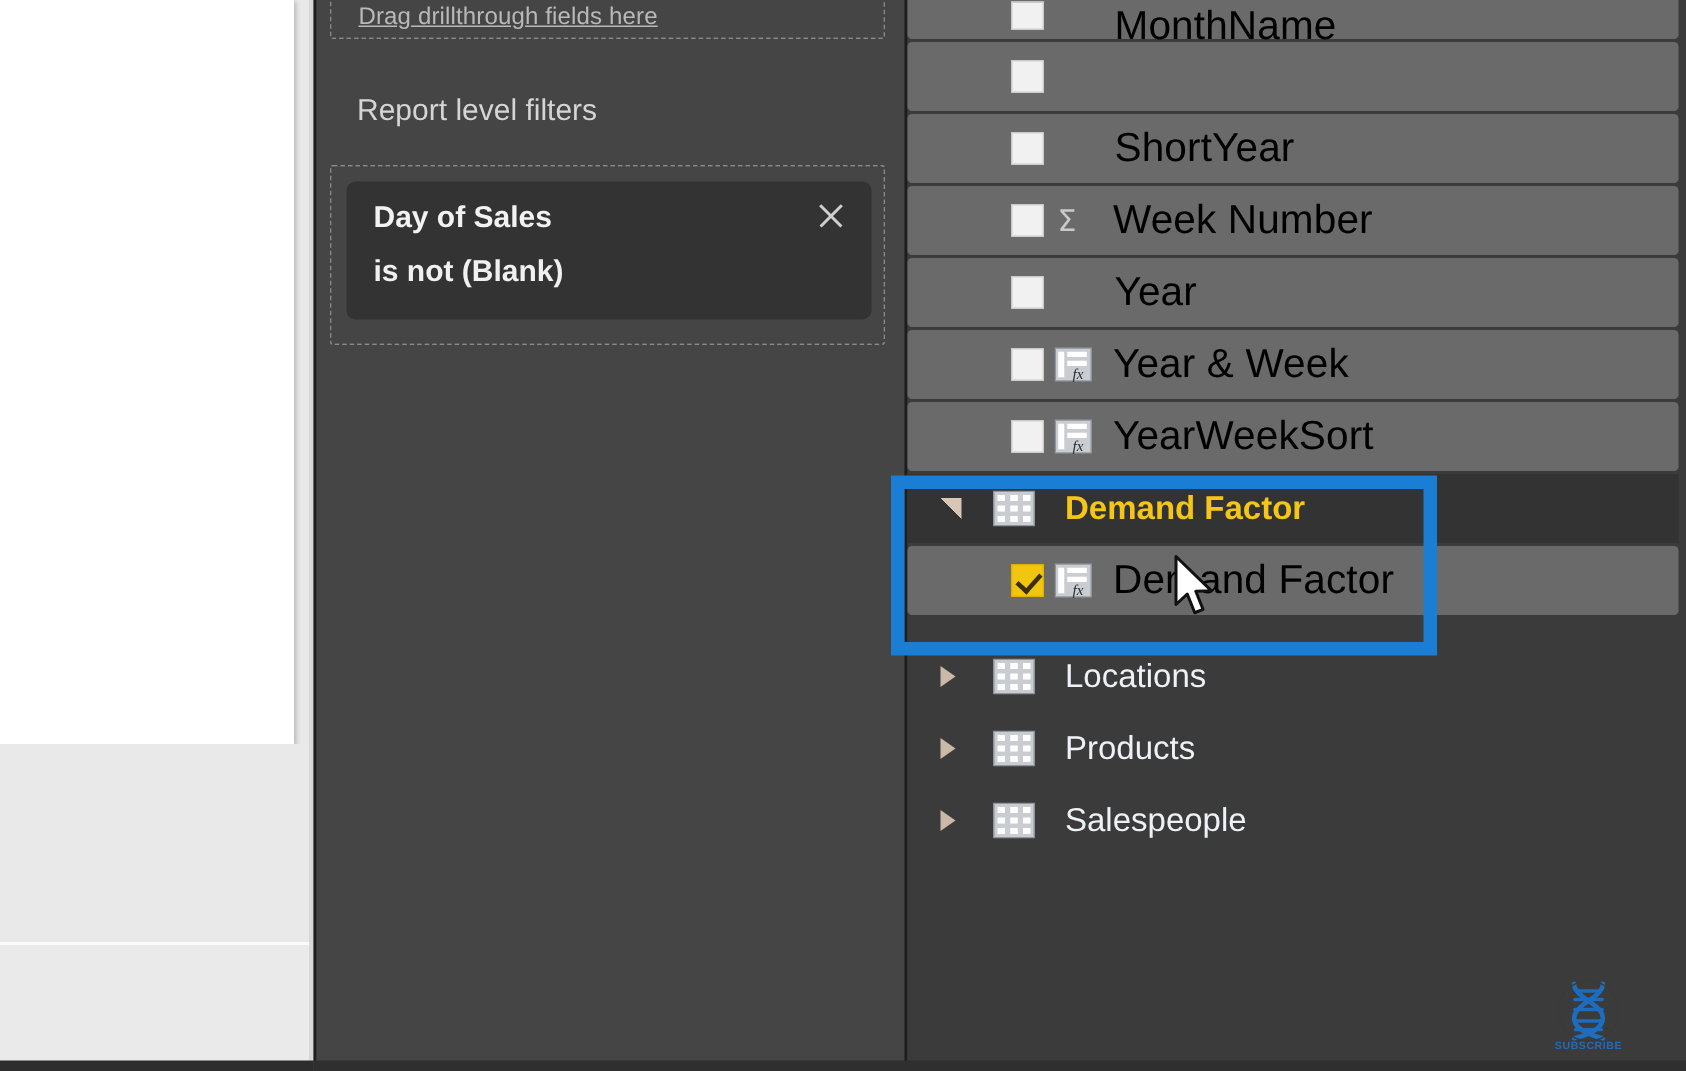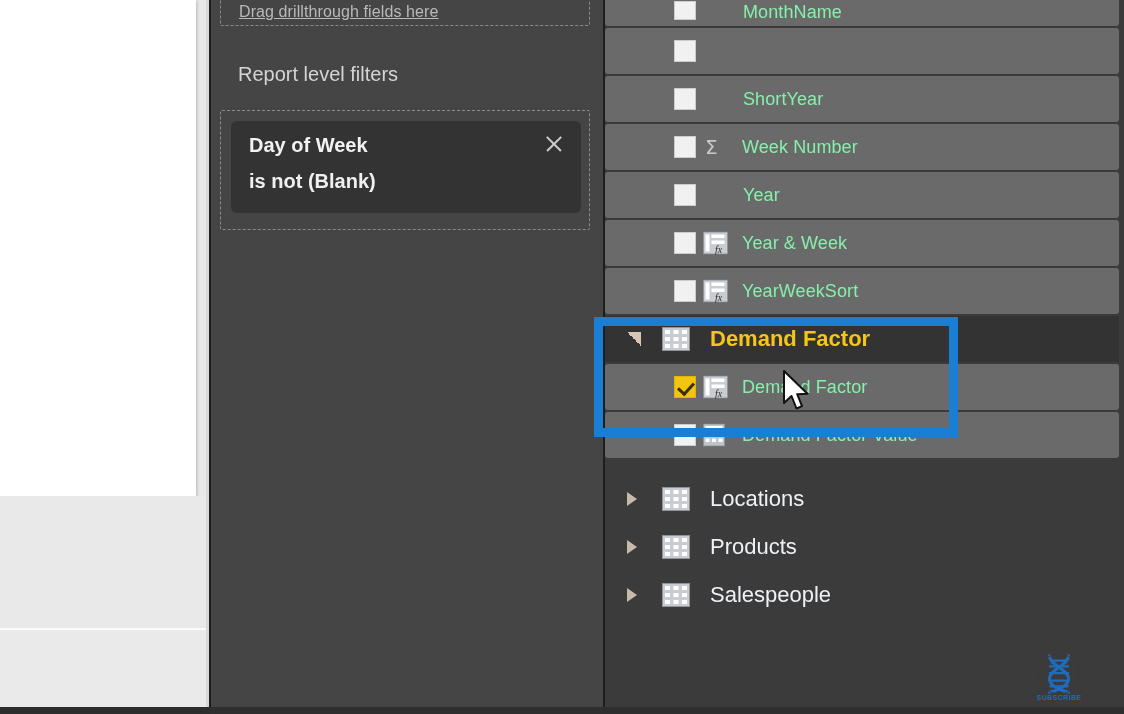--- a/index.html
+++ b/index.html
@@ -61,21 +61,21 @@
   .frow.cut .chk{top:1px;transform:none;height:19px;}
   .frow .chk.checked{background:#f2c510;border-color:#e0b400;}
   .frow .chk.checked::after{
       content:"";position:absolute;left:6px;top:2px;width:7px;height:13px;
       border:solid #3a2f00;border-width:0 3.4px 3.4px 0;transform:rotate(42deg);}
   .frow .sigma{position:absolute;left:100px;top:50%;transform:translateY(-50%);
                font-size:20px;color:#c9c9c9;font-family:"DejaVu Sans",sans-serif;line-height:1;}
   .frow .fieldicon{position:absolute;left:98px;top:50%;transform:translateY(-50%);
                    width:25px;height:23px;}
   .frow .flabel{position:absolute;top:50%;transform:translateY(-50%);
-                font-size:18px;color:#86efac;white-space:nowrap;letter-spacing:.1px;}
+                font-size:27px;color:#000000;white-space:nowrap;letter-spacing:.1px;}
   .frow.cut .flabel{top:2px;transform:none;}
   .flabel.ind-plain{left:138px;}
   .flabel.ind-icon{left:137px;text-align:center;}
 
   
   .grow{position:relative;height:46px;margin-bottom:2px;width:514px;}
   .grow .tri{position:absolute;left:22px;top:50%;transform:translateY(-50%);
              width:0;height:0;}
   .grow .tri.collapsed{border-left:10px solid #cbb9a8;border-top:7px solid transparent;
                        border-bottom:7px solid transparent;}
@@ -124,21 +124,21 @@
   <div class="filter-pane">
 
     <div class="drop-zone">
       <span>Drag drillthrough fields here</span>
     </div>
 
     <div class="section-title">Report level filters</div>
 
     <div class="filter-card-wrap">
       <div class="filter-card">
-        <div class="fc-title">Day of Week</div>
+        <div class="fc-title">Day of Sales</div>
         <div class="fc-sub">is not (Blank)</div>
         <div class="fc-close"></div>
       </div>
     </div>
 
   </div>
 
   <div class="divider-right"></div>
 
   <div class="fields-pane">
@@ -206,36 +206,20 @@
         <div class="frow">
           <span class="chk checked"></span>
           <span class="fieldicon"><svg viewBox="0 0 25 23" width="25" height="23">
               <rect x="0.5" y="0.5" width="24" height="22" fill="#c9cdd2" stroke="#8f949a"></rect>
               <rect x="2.5" y="3" width="4" height="17" fill="#ffffff"></rect>
               <rect x="8.5" y="3" width="13" height="3.5" fill="#ffffff"></rect>
               <rect x="8.5" y="9" width="13" height="3.5" fill="#ffffff"></rect>
               <text x="12" y="21" font-size="10" font-family="Liberation Serif, serif" font-style="italic" fill="#2b2b2b">fx</text>
             </svg></span>
           <span class="flabel ind-icon">Demand Factor</span>
-        </div>
-        <div class="frow">
-          <span class="chk"></span>
-          <span class="fieldicon"><svg viewBox="0 0 22 23" width="22" height="23">
-              <rect x="0.5" y="0.5" width="21" height="22" fill="#bfc4c9" stroke="#8f949a"></rect>
-              <rect x="2.5" y="2.5" width="17" height="4" fill="#ffffff"></rect>
-              <g fill="#ffffff">
-                <rect x="2.5" y="9" width="4" height="3.5"></rect>
-                <rect x="9" y="9" width="4" height="3.5"></rect>
-                <rect x="15.5" y="9" width="4" height="3.5"></rect>
-                <rect x="2.5" y="15" width="4" height="3.5"></rect>
-                <rect x="9" y="15" width="4" height="3.5"></rect>
-                <rect x="15.5" y="15" width="4" height="3.5"></rect>
-              </g>
-            </svg></span>
-          <span class="flabel ind-icon">Demand Factor Value</span>
         </div>
         <div class="spacer-16"></div>
         <div class="grow">
           <div class="tri collapsed"></div>
           <span class="tblicon"><svg viewBox="0 0 28 24" width="28" height="24">
               <rect x="0.5" y="0.5" width="27" height="23" fill="#c9cdd2" stroke="#8f949a"></rect>
               <g fill="#ffffff">
                 <rect x="3" y="3" width="5" height="4"></rect>
                 <rect x="11.5" y="3" width="5" height="4"></rect>
                 <rect x="20" y="3" width="5" height="4"></rect>

